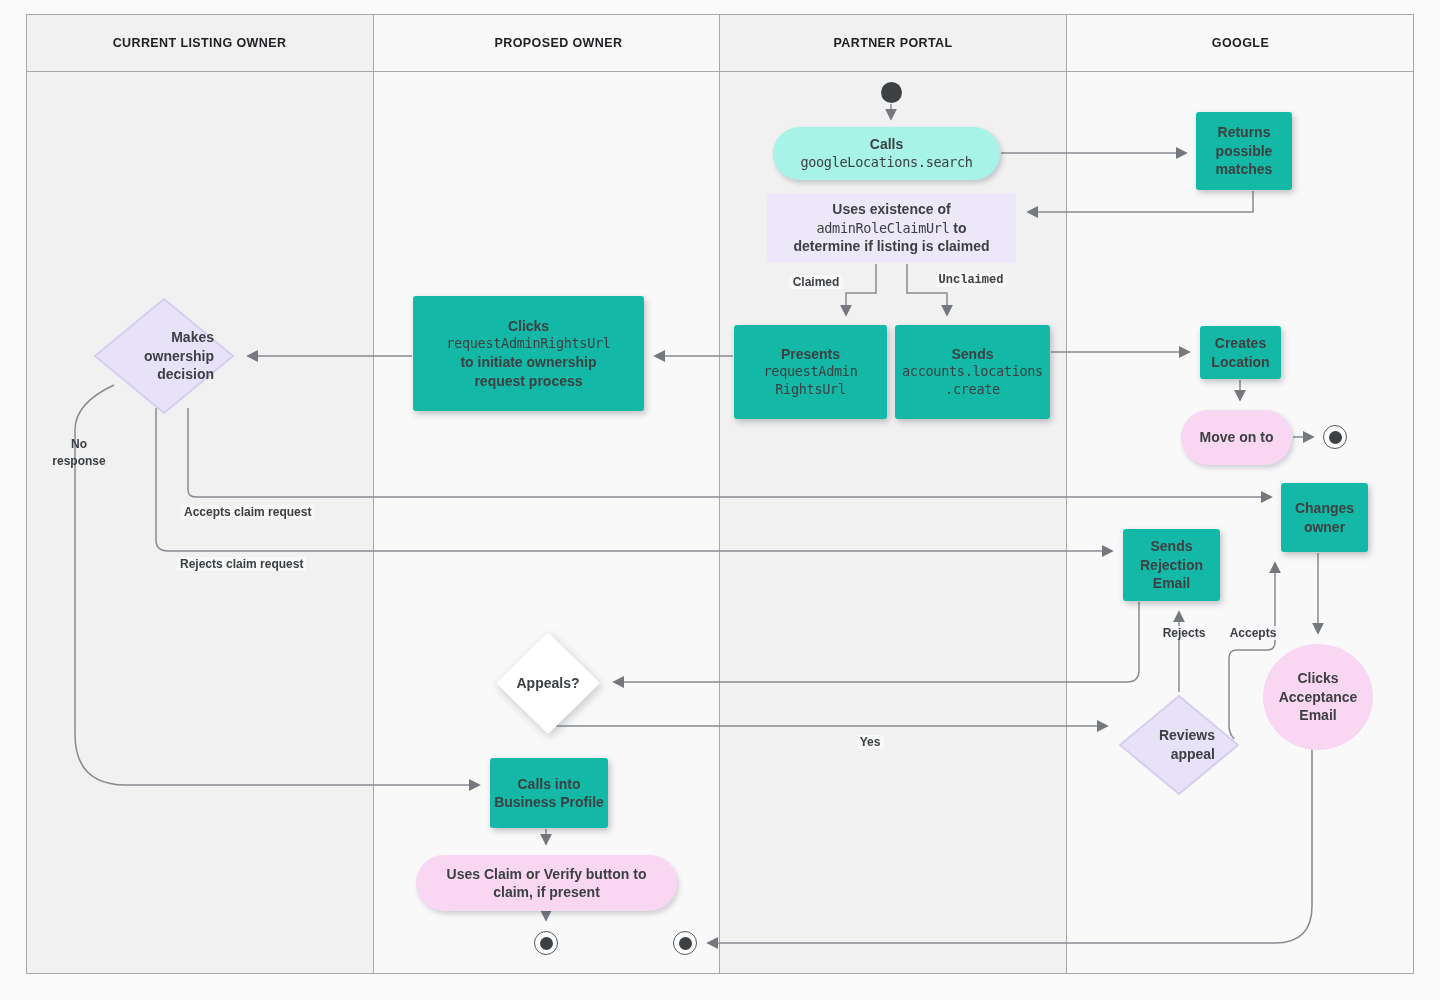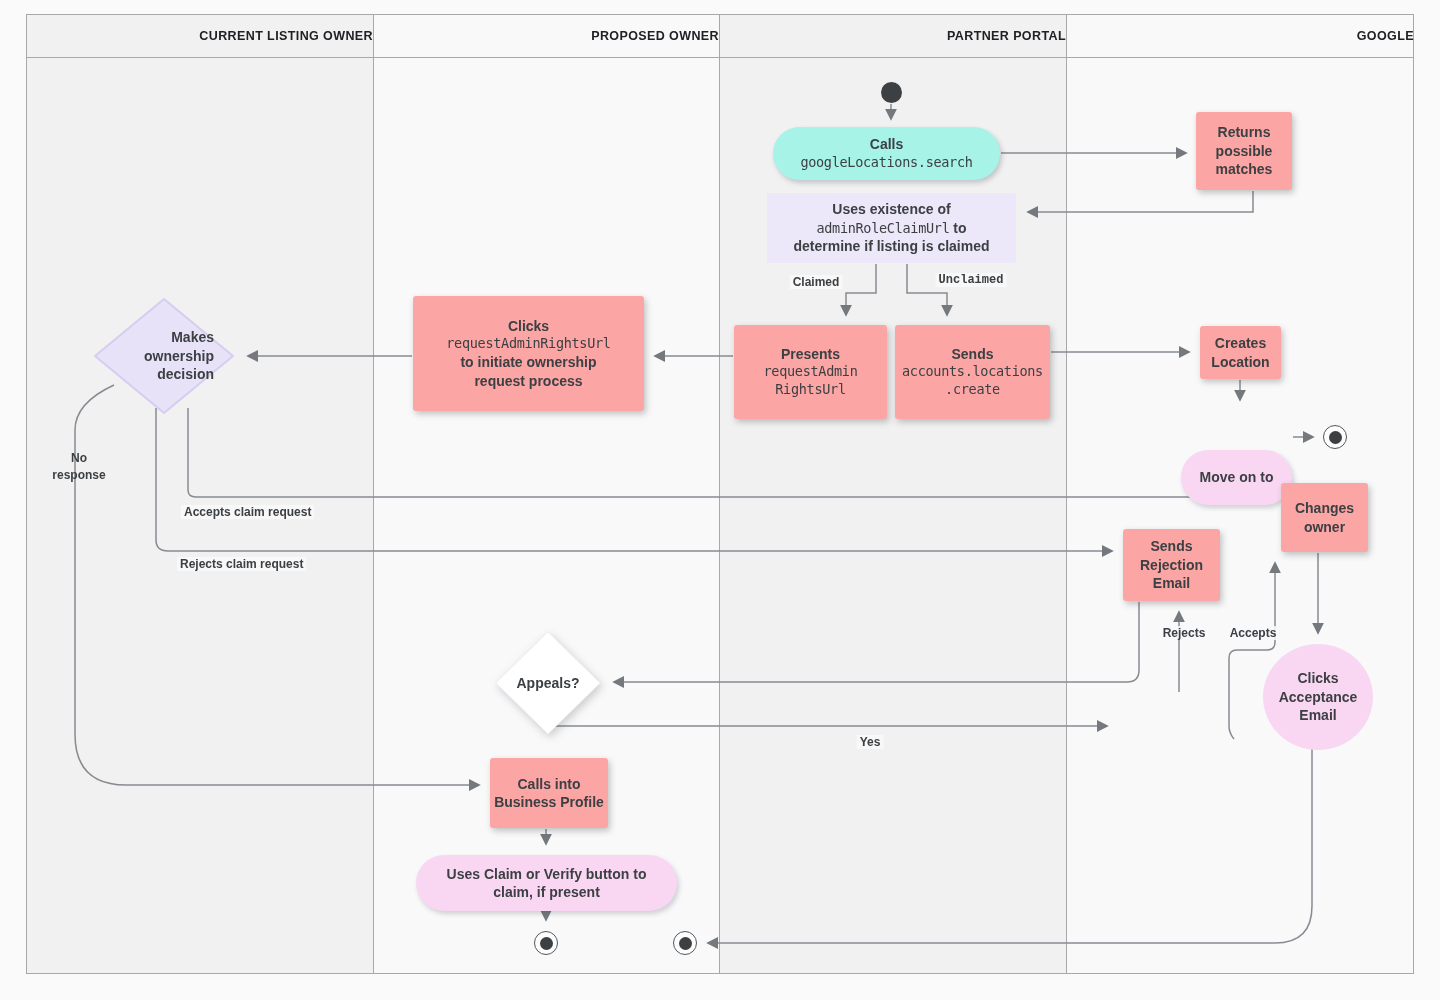--- a/index.html
+++ b/index.html
@@ -13,27 +13,27 @@
     --lane-light:#f9f9fa;
     --border:#a8a8a8;
   }
   html,body{margin:0;padding:0;background:#fafafa;font-family:"Liberation Sans",sans-serif;}
   .stage{position:relative;width:1440px;height:1000px;background:#fafafa;overflow:hidden;}
   .frame{position:absolute;left:26px;top:14px;width:1388px;height:960px;border:1px solid var(--border);box-sizing:border-box;}
   .lane{position:absolute;top:14px;height:960px;box-sizing:border-box;}
   .lane.dark{background:var(--lane-dark);}
   .lane.light{background:var(--lane-light);}
   .lane+.lane{border-left:1px solid var(--border);}
-  .lane-head{position:absolute;top:14px;height:44px;box-sizing:border-box;border-bottom:1px solid var(--border);
-    display:flex;align-items:center;justify-content:flex-end;
+  .lane-head{position:absolute;top:14px;height:58px;box-sizing:border-box;border-bottom:1px solid var(--border);
+    display:flex;align-items:center;justify-content:center;
     font-size:12.5px;font-weight:bold;letter-spacing:.4px;color:#202124;z-index:2;}
   svg.wires{position:absolute;left:0;top:0;z-index:3;pointer-events:none;}
   .node{position:absolute;z-index:4;display:flex;flex-direction:column;align-items:center;justify-content:center;
     text-align:center;color:var(--ink);font-size:14px;font-weight:bold;line-height:1.32;box-sizing:border-box;}
-  .box{background:#fca5a5;border-radius:3px;box-shadow:2px 3px 6px rgba(60,64,67,.30);}
+  .box{background:#14b8a6;border-radius:3px;box-shadow:2px 3px 6px rgba(60,64,67,.30);}
   .pill-teal{background:var(--teal);border-radius:27px;box-shadow:2px 3px 5px rgba(60,64,67,.25);}
   .pill-pink{background:var(--pink);border-radius:28px;box-shadow:2px 3px 5px rgba(60,64,67,.22);}
   .flat-lav{background:var(--lav-box);border-radius:2px;}
   .ellipse-pink{background:var(--pink);border-radius:50%;}
   .code{font-family:"DejaVu Sans Mono",monospace;font-weight:normal;font-size:13.5px;letter-spacing:-.3px;}
   .diamond{position:absolute;z-index:4;}
   .diamond svg{position:absolute;left:0;top:0;}
   .diamond .dtext{position:absolute;inset:0;display:flex;align-items:center;justify-content:center;
     text-align:right;color:var(--ink);font-size:14px;font-weight:bold;line-height:1.35;z-index:1;}
   .edge-label{position:absolute;z-index:5;color:var(--ink);font-size:12px;font-weight:bold;
@@ -136,21 +136,21 @@
   <div class="node box" style="left:895px;top:325px;width:155px;height:94px;">
     <div>Sends</div>
     <div class="code">accounts.locations</div>
     <div class="code">.create</div>
   </div>
 
   <div class="node box" style="left:1200px;top:326px;width:81px;height:53px;padding:2px;">
     <div>Creates Location</div>
   </div>
 
-  <div class="node pill-pink" style="left:1181px;top:410px;width:111px;height:55px;margin-top:40px;">
+  <div class="node pill-pink" style="left:1181px;top:410px;width:111px;height:55px;">
     <div>Move on to</div>
   </div>
 
   <div class="node box" style="left:413px;top:296px;width:231px;height:115px;">
     <div>Clicks</div>
     <div class="code">requestAdminRightsUrl</div>
     <div>to initiate ownership</div>
     <div>request process</div>
   </div>
 
@@ -169,37 +169,43 @@
     <div>Sends Rejection Email</div>
   </div>
 
   <div class="diamond" style="left:493px;top:629px;width:110px;height:108px;filter:drop-shadow(2px 3px 4px rgba(60,64,67,.25));">
     <svg width="110" height="108" viewBox="0 0 110 108">
       <path d="M55 3 L107 54 L55 105 L3 54 Z" fill="#ffffff" stroke="#f0f0f0" stroke-width="1" stroke-linejoin="round"></path>
     </svg>
     <div class="dtext">Appeals?</div>
   </div>
 
+  <div class="diamond" style="left:1117px;top:693px;width:124px;height:104px;">
+    <svg width="124" height="104" viewBox="0 0 124 104">
+      <path d="M62 3 L121 52 L62 101 L3 52 Z" fill="#e8e2f8" stroke="#d6cdf0" stroke-width="2" stroke-linejoin="round"></path>
+    </svg>
+    <div class="dtext" style="padding:0 26px;">Reviews appeal</div>
+  </div>
 
   <div class="node ellipse-pink" style="left:1263px;top:644px;width:110px;height:106px;padding:6px;">
     <div>Clicks Acceptance Email</div>
   </div>
 
   <div class="node box" style="left:490px;top:758px;width:118px;height:70px;padding:2px;">
     <div>Calls into Business Profile</div>
   </div>
 
   <div class="node pill-pink" style="left:416px;top:855px;width:261px;height:56px;">
     <div>Uses Claim or Verify button to</div>
     <div>claim, if present</div>
   </div>
 
   <div class="edge-label center" style="left:816px;top:275px;">Claimed</div>
   <div class="edge-label center" style="left:971px;top:273px;font-family:Liberation Mono, monospace;">Unclaimed</div>
-  <div class="edge-label pre" style="left:26px;top:450px;width:100px;text-align:center;">No
+  <div class="edge-label pre" style="left:26px;top:436px;width:100px;text-align:center;">No
 response</div>
   <div class="edge-label" style="left:181px;top:505px;">Accepts claim request</div>
   <div class="edge-label" style="left:177px;top:557px;">Rejects claim request</div>
   <div class="edge-label center" style="left:1184px;top:626px;">Rejects</div>
   <div class="edge-label center" style="left:1253px;top:626px;">Accepts</div>
   <div class="edge-label center" style="left:870px;top:735px;">Yes</div>
 
 </div>
 
 </body></html>

